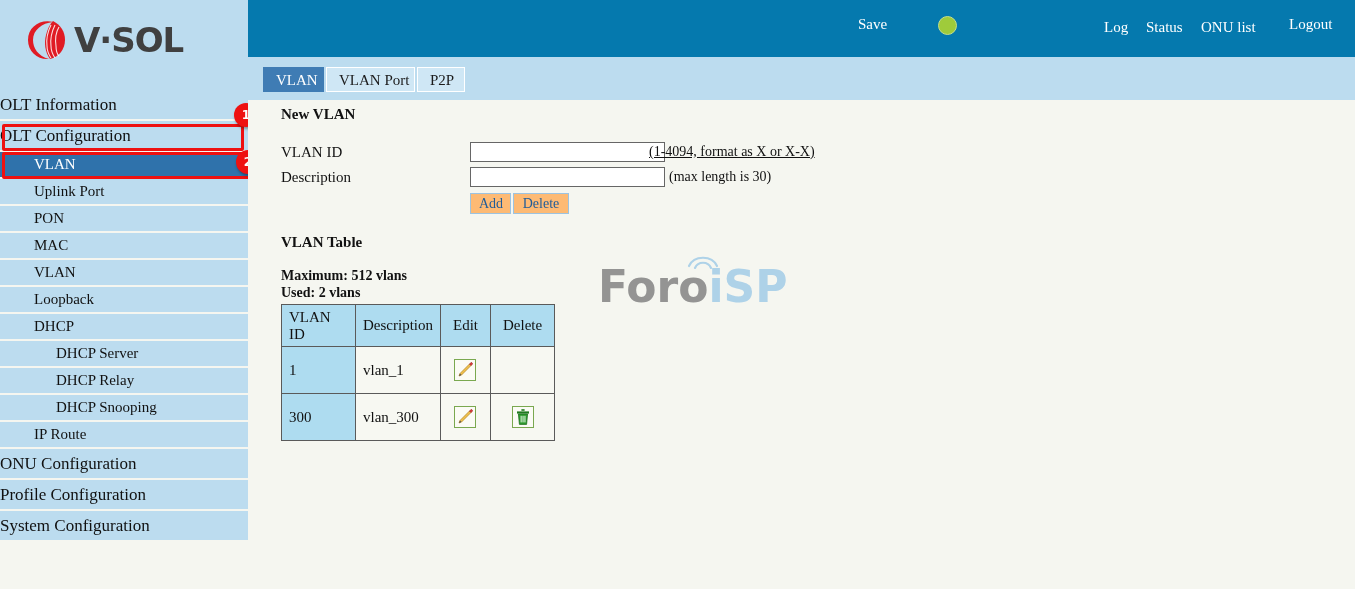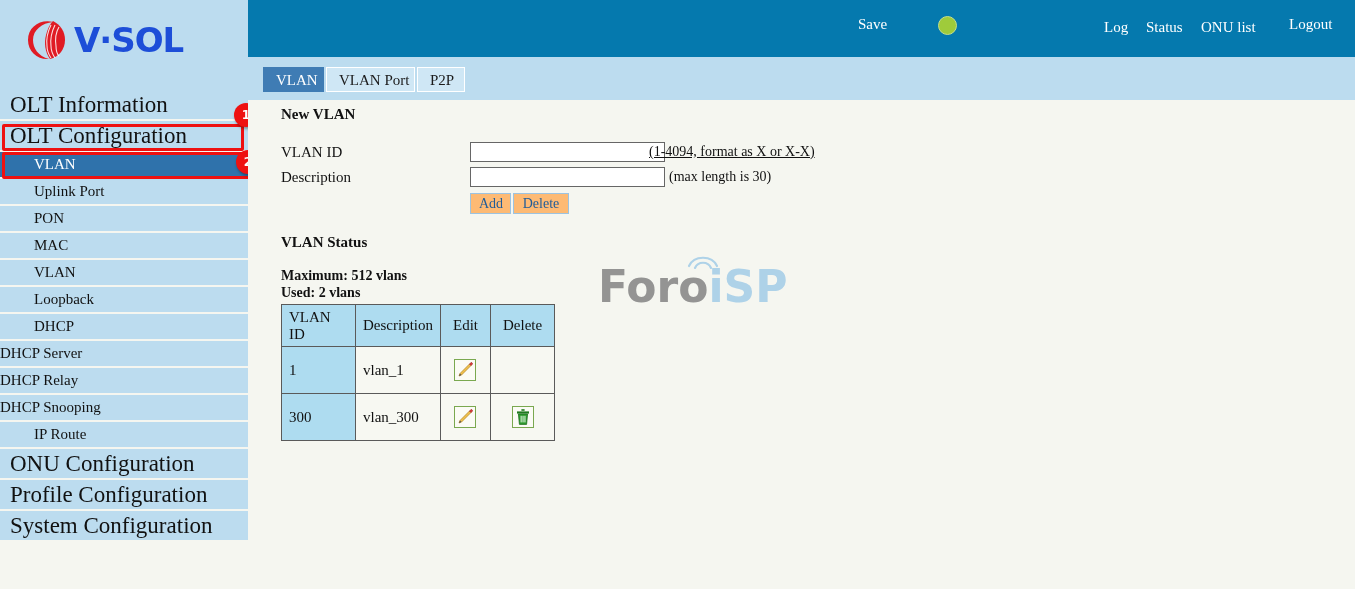--- a/index.html
+++ b/index.html
@@ -32,21 +32,21 @@
   #logo-mark {
     width: 48px; height: 48px;
     position: relative;
     margin-right: 6px;
   }
   #logo-text {
     font-family: "DejaVu Sans", sans-serif;
     font-weight: bold;
     font-size: 34px;
     letter-spacing: -1px;
-    color: #1d4ed8;
+    color: #404040;
     line-height: 1;
   }
 
   
   #top-bar {
     position: absolute;
     left: 248px; top: 0;
     width: 1303px; height: 57px;
     background: #0579ae;
   }
@@ -117,23 +117,23 @@
     height: 25px;
     line-height: 25px;
     background: #bcdcef;
     color: #111111;
     font-size: 16px;
     margin-bottom: 2px;
     box-sizing: border-box;
     cursor: pointer;
     white-space: nowrap;
   }
-  .side-item.lvl0 { padding-left: 10px; font-size: 23px; }
+  .side-item.lvl0 { font-size: 17px; }
   .side-item.lvl1 { padding-left: 34px; font-size: 15px; }
-  .side-item.lvl2 { font-size: 15px; }
+  .side-item.lvl2 { padding-left: 56px; font-size: 15px; }
   .side-item.selected {
     background: #2f72ab;
     color: #ffffff;
   }
   .side-item.tall { height: 29px; line-height: 29px; }
 
   
   .anno-box {
     position: absolute;
     border: 3px solid #ee1111;
@@ -365,21 +365,21 @@
   <input class="form-input" id="in-vlan-id" type="text" value="" style="">
   <div class="form-hint" id="hint-vlan-id">(1-4094, format as X or X-X)</div>
 
   <div class="form-label" id="lbl-description">Description</div>
   <input class="form-input" id="in-description" type="text" value="" style="">
   <div class="form-hint" id="hint-description">(max length is 30)</div>
 
   <button class="form-btn" id="btn-add">Add</button>
   <button class="form-btn" id="btn-delete">Delete</button>
 
-  <div class="section-title" id="vlan-table-title">VLAN Status</div>
+  <div class="section-title" id="vlan-table-title">VLAN Table</div>
   <div class="count-line" id="count-max">Maximum: 512 vlans</div>
   <div class="count-line" id="count-used">Used: 2 vlans</div>
 
   <table id="vlan-table">
     <thead>
       <tr>
         <th class="col-id">VLAN ID</th>
         <th class="col-desc">Description</th>
         <th class="col-edit">Edit</th>
         <th class="col-del">Delete</th>

